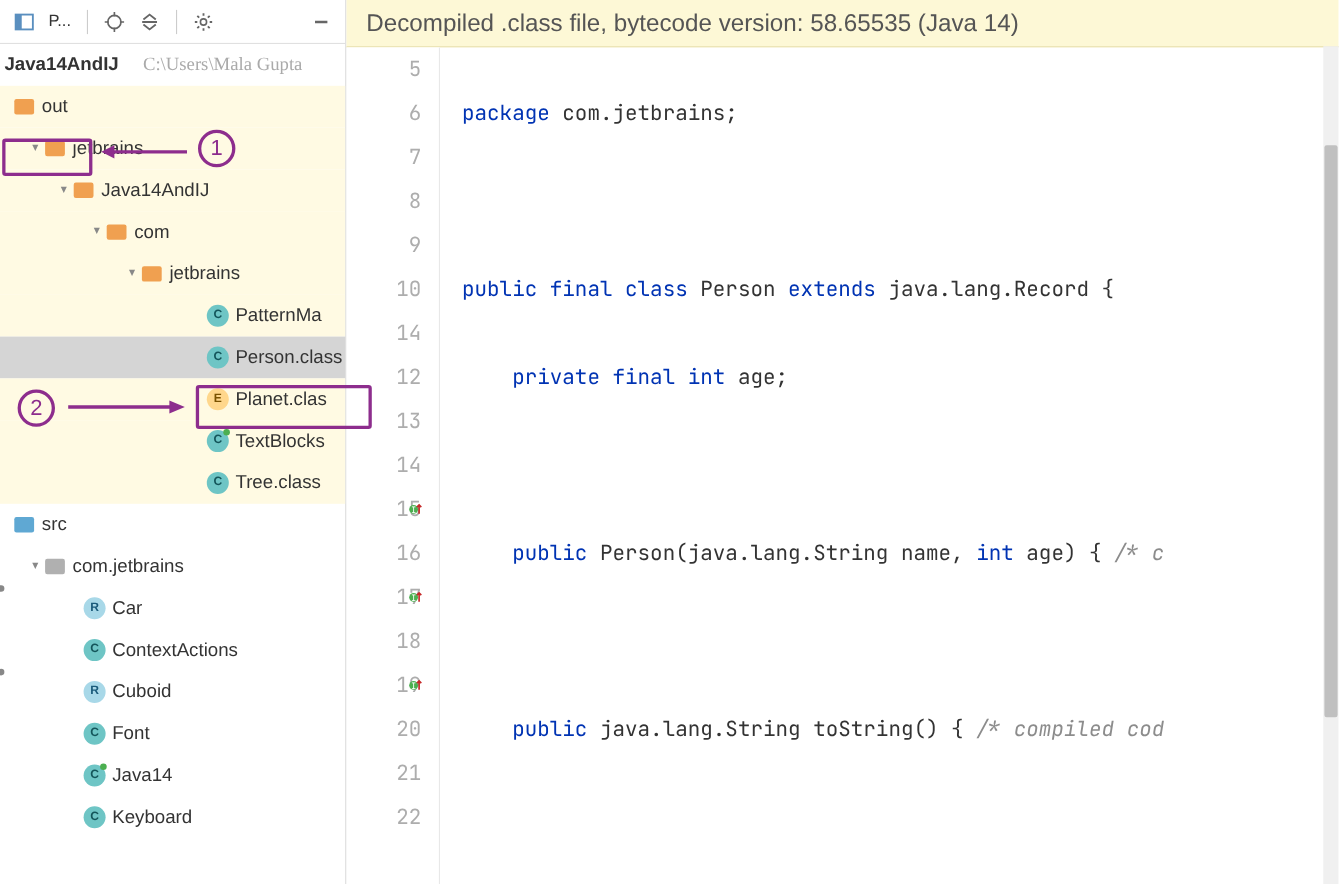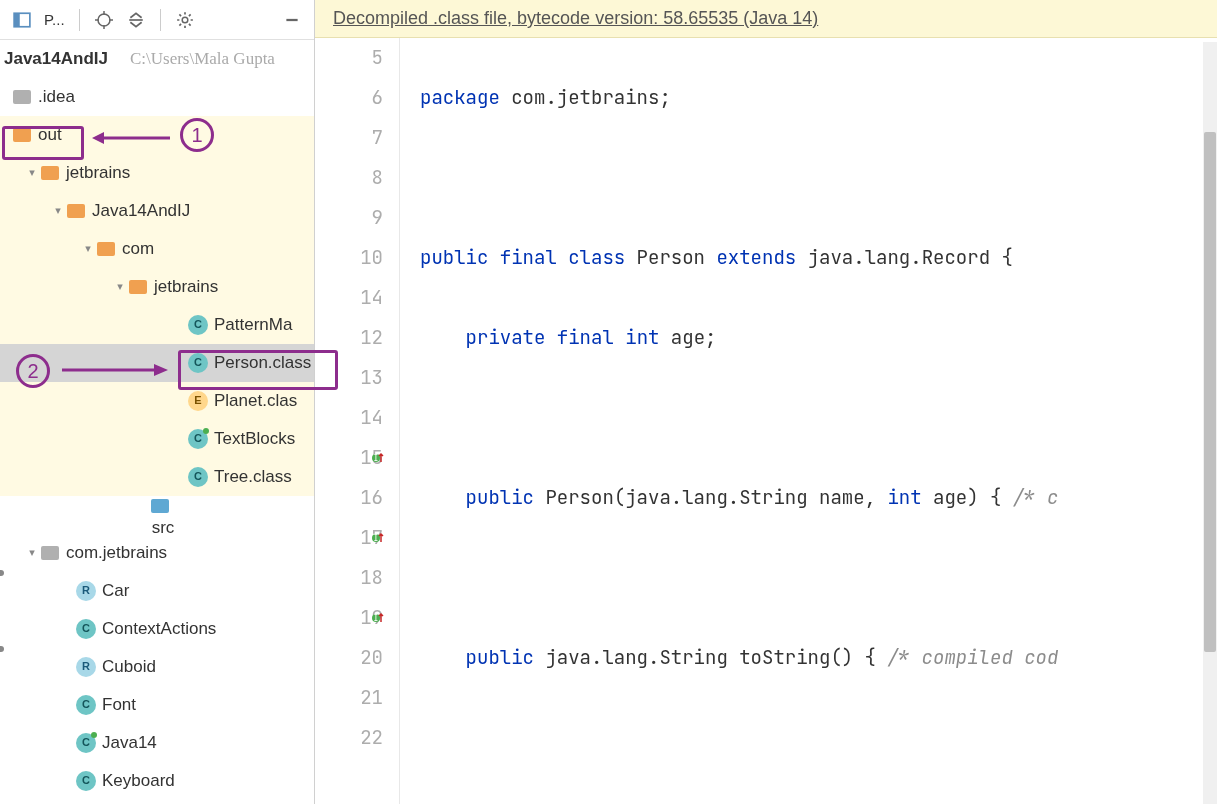--- a/index.html
+++ b/index.html
@@ -30,21 +30,21 @@
   .cc-e { background: #ffd78c; color: #7a5200; }
   .cc-r { background: #a8d8e8; color: #1a5a7a; }
   .cc-green-dot::after { content:""; position:absolute; width:6px; height:6px; background:#4caf50; border-radius:50%; top:-1px; right:-1px; }
   .cc-grey-dot::before { content:""; position:absolute; width:6px; height:6px; background:#888; border-radius:50%; top:-2px; left:-2px; }
   .tree-label { color: #333; }
   .root-name { font-weight: bold; color: #333; }
   .root-path { color: #aaa; margin-left: 22px; font-family: Liberation Serif, serif; }
   
   
   .editor { flex: 1; display: flex; flex-direction: column; background: #fff; position: relative; }
-  .banner { background: #fdf8d6; color: #555; padding: 8px 18px; font-size: 18px; border-bottom: 1px solid #e8e0b0; text-decoration: underline; }
+  .banner { background: #fdf8d6; color: #555; padding: 8px 18px; font-size: 22px; border-bottom: 1px solid #e8e0b0; }
   .code-area { flex: 1; display: flex; font-family: "JetBrains Mono", "Consolas", monospace; font-size: 19px; line-height: 40px; overflow: hidden; }
   .gutter { width: 85px; background: #fff; color: #adadad; text-align: right; padding-right: 16px; border-right: 1px solid #e8e8e8; user-select: none; position: relative; }
   .gutter-line { height: 40px; position: relative; }
   .gutter-mark { position: absolute; right: -2px; top: 50%; transform: translateY(-50%); width: 14px; height: 14px; }
   .code { flex: 1; padding-left: 20px; white-space: pre; color: #333; overflow: hidden; }
   .code-line { height: 40px; }
   .kw { color: #0033b3; font-weight: normal; }
   .cm { color: #8c8c8c; font-style: italic; }
   
   
@@ -96,91 +96,85 @@
             <line x1="3" y1="8" x2="13" y2="8" stroke="#666" stroke-width="2"></line>
           </svg>
       </div>
     </div>
 
     <div class="tree">
       <div class="tree-row" style="padding-left:4px;">
         <span class="root-name">Java14AndIJ</span>
         <span class="root-path">C:\Users\Mala Gupta</span>
       </div>
+      <div class="tree-row hl" style="padding-left:12px;">
+        <span class="tree-icon">
+            <span class="folder-icon"></span>
+          </span>
+        <span class="tree-label">out</span>
+      </div>
+      <div class="tree-row hl" style="padding-left:24px;">
+        <span class="tree-chevron">▾</span>
+        <span class="tree-icon">
+            <span class="folder-icon"></span>
+          </span>
+        <span class="tree-label">jetbrains</span>
+      </div>
+      <div class="tree-row hl" style="padding-left:50px;">
+        <span class="tree-chevron">▾</span>
+        <span class="tree-icon">
+            <span class="folder-icon"></span>
+          </span>
+        <span class="tree-label">Java14AndIJ</span>
+      </div>
+      <div class="tree-row hl" style="padding-left:80px;">
+        <span class="tree-chevron">▾</span>
+        <span class="tree-icon">
+            <span class="folder-icon"></span>
+          </span>
+        <span class="tree-label">com</span>
+      </div>
+      <div class="tree-row hl" style="padding-left:112px;">
+        <span class="tree-chevron">▾</span>
+        <span class="tree-icon">
+            <span class="folder-icon"></span>
+          </span>
+        <span class="tree-label">jetbrains</span>
+      </div>
+      <div class="tree-row hl" style="padding-left:188px;">
+        <span class="tree-icon">
+            <span class="class-circle cc-c teal">C</span>
+          </span>
+        <span class="tree-label">PatternMa</span>
+      </div>
+      <div class="tree-row sel" style="padding-left:188px;">
+        <span class="tree-icon">
+            <span class="class-circle cc-c teal">C</span>
+          </span>
+        <span class="tree-label">Person.class</span>
+      </div>
+      <div class="tree-row hl" style="padding-left:188px;">
+        <span class="tree-icon">
+            <span class="class-circle cc-e">E</span>
+          </span>
+        <span class="tree-label">Planet.clas</span>
+      </div>
+      <div class="tree-row hl" style="padding-left:188px;">
+        <span class="tree-icon">
+            <span class="class-circle cc-c teal cc-green-dot">C</span>
+          </span>
+        <span class="tree-label">TextBlocks</span>
+      </div>
+      <div class="tree-row hl" style="padding-left:188px;">
+        <span class="tree-icon">
+            <span class="class-circle cc-c teal">C</span>
+          </span>
+        <span class="tree-label">Tree.class</span>
+      </div>
       <div class="tree-row" style="padding-left:12px;">
-        <span class="tree-icon">
-            <span class="folder-icon grey"></span>
-          </span>
-        <span class="tree-label">.idea</span>
-      </div>
-      <div class="tree-row hl" style="padding-left:12px;">
-        <span class="tree-icon">
-            <span class="folder-icon"></span>
-          </span>
-        <span class="tree-label">out</span>
-      </div>
-      <div class="tree-row hl" style="padding-left:24px;">
-        <span class="tree-chevron">▾</span>
-        <span class="tree-icon">
-            <span class="folder-icon"></span>
-          </span>
-        <span class="tree-label">jetbrains</span>
-      </div>
-      <div class="tree-row hl" style="padding-left:50px;">
-        <span class="tree-chevron">▾</span>
-        <span class="tree-icon">
-            <span class="folder-icon"></span>
-          </span>
-        <span class="tree-label">Java14AndIJ</span>
-      </div>
-      <div class="tree-row hl" style="padding-left:80px;">
-        <span class="tree-chevron">▾</span>
-        <span class="tree-icon">
-            <span class="folder-icon"></span>
-          </span>
-        <span class="tree-label">com</span>
-      </div>
-      <div class="tree-row hl" style="padding-left:112px;">
-        <span class="tree-chevron">▾</span>
-        <span class="tree-icon">
-            <span class="folder-icon"></span>
-          </span>
-        <span class="tree-label">jetbrains</span>
-      </div>
-      <div class="tree-row hl" style="padding-left:188px;">
-        <span class="tree-icon">
-            <span class="class-circle cc-c teal">C</span>
-          </span>
-        <span class="tree-label">PatternMa</span>
-      </div>
-      <div class="tree-row sel" style="padding-left:188px;">
-        <span class="tree-icon">
-            <span class="class-circle cc-c teal">C</span>
-          </span>
-        <span class="tree-label">Person.class</span>
-      </div>
-      <div class="tree-row hl" style="padding-left:188px;">
-        <span class="tree-icon">
-            <span class="class-circle cc-e">E</span>
-          </span>
-        <span class="tree-label">Planet.clas</span>
-      </div>
-      <div class="tree-row hl" style="padding-left:188px;">
-        <span class="tree-icon">
-            <span class="class-circle cc-c teal cc-green-dot">C</span>
-          </span>
-        <span class="tree-label">TextBlocks</span>
-      </div>
-      <div class="tree-row hl" style="padding-left:188px;">
-        <span class="tree-icon">
-            <span class="class-circle cc-c teal">C</span>
-          </span>
-        <span class="tree-label">Tree.class</span>
-      </div>
-      <div class="tree-row" style="padding-left:12px;flex-direction:column;">
         <span class="tree-icon">
             <span class="folder-icon blue"></span>
           </span>
         <span class="tree-label">src</span>
       </div>
       <div class="tree-row" style="padding-left:24px;">
         <span class="tree-chevron">▾</span>
         <span class="tree-icon">
             <span class="folder-icon grey"></span>
           </span>

